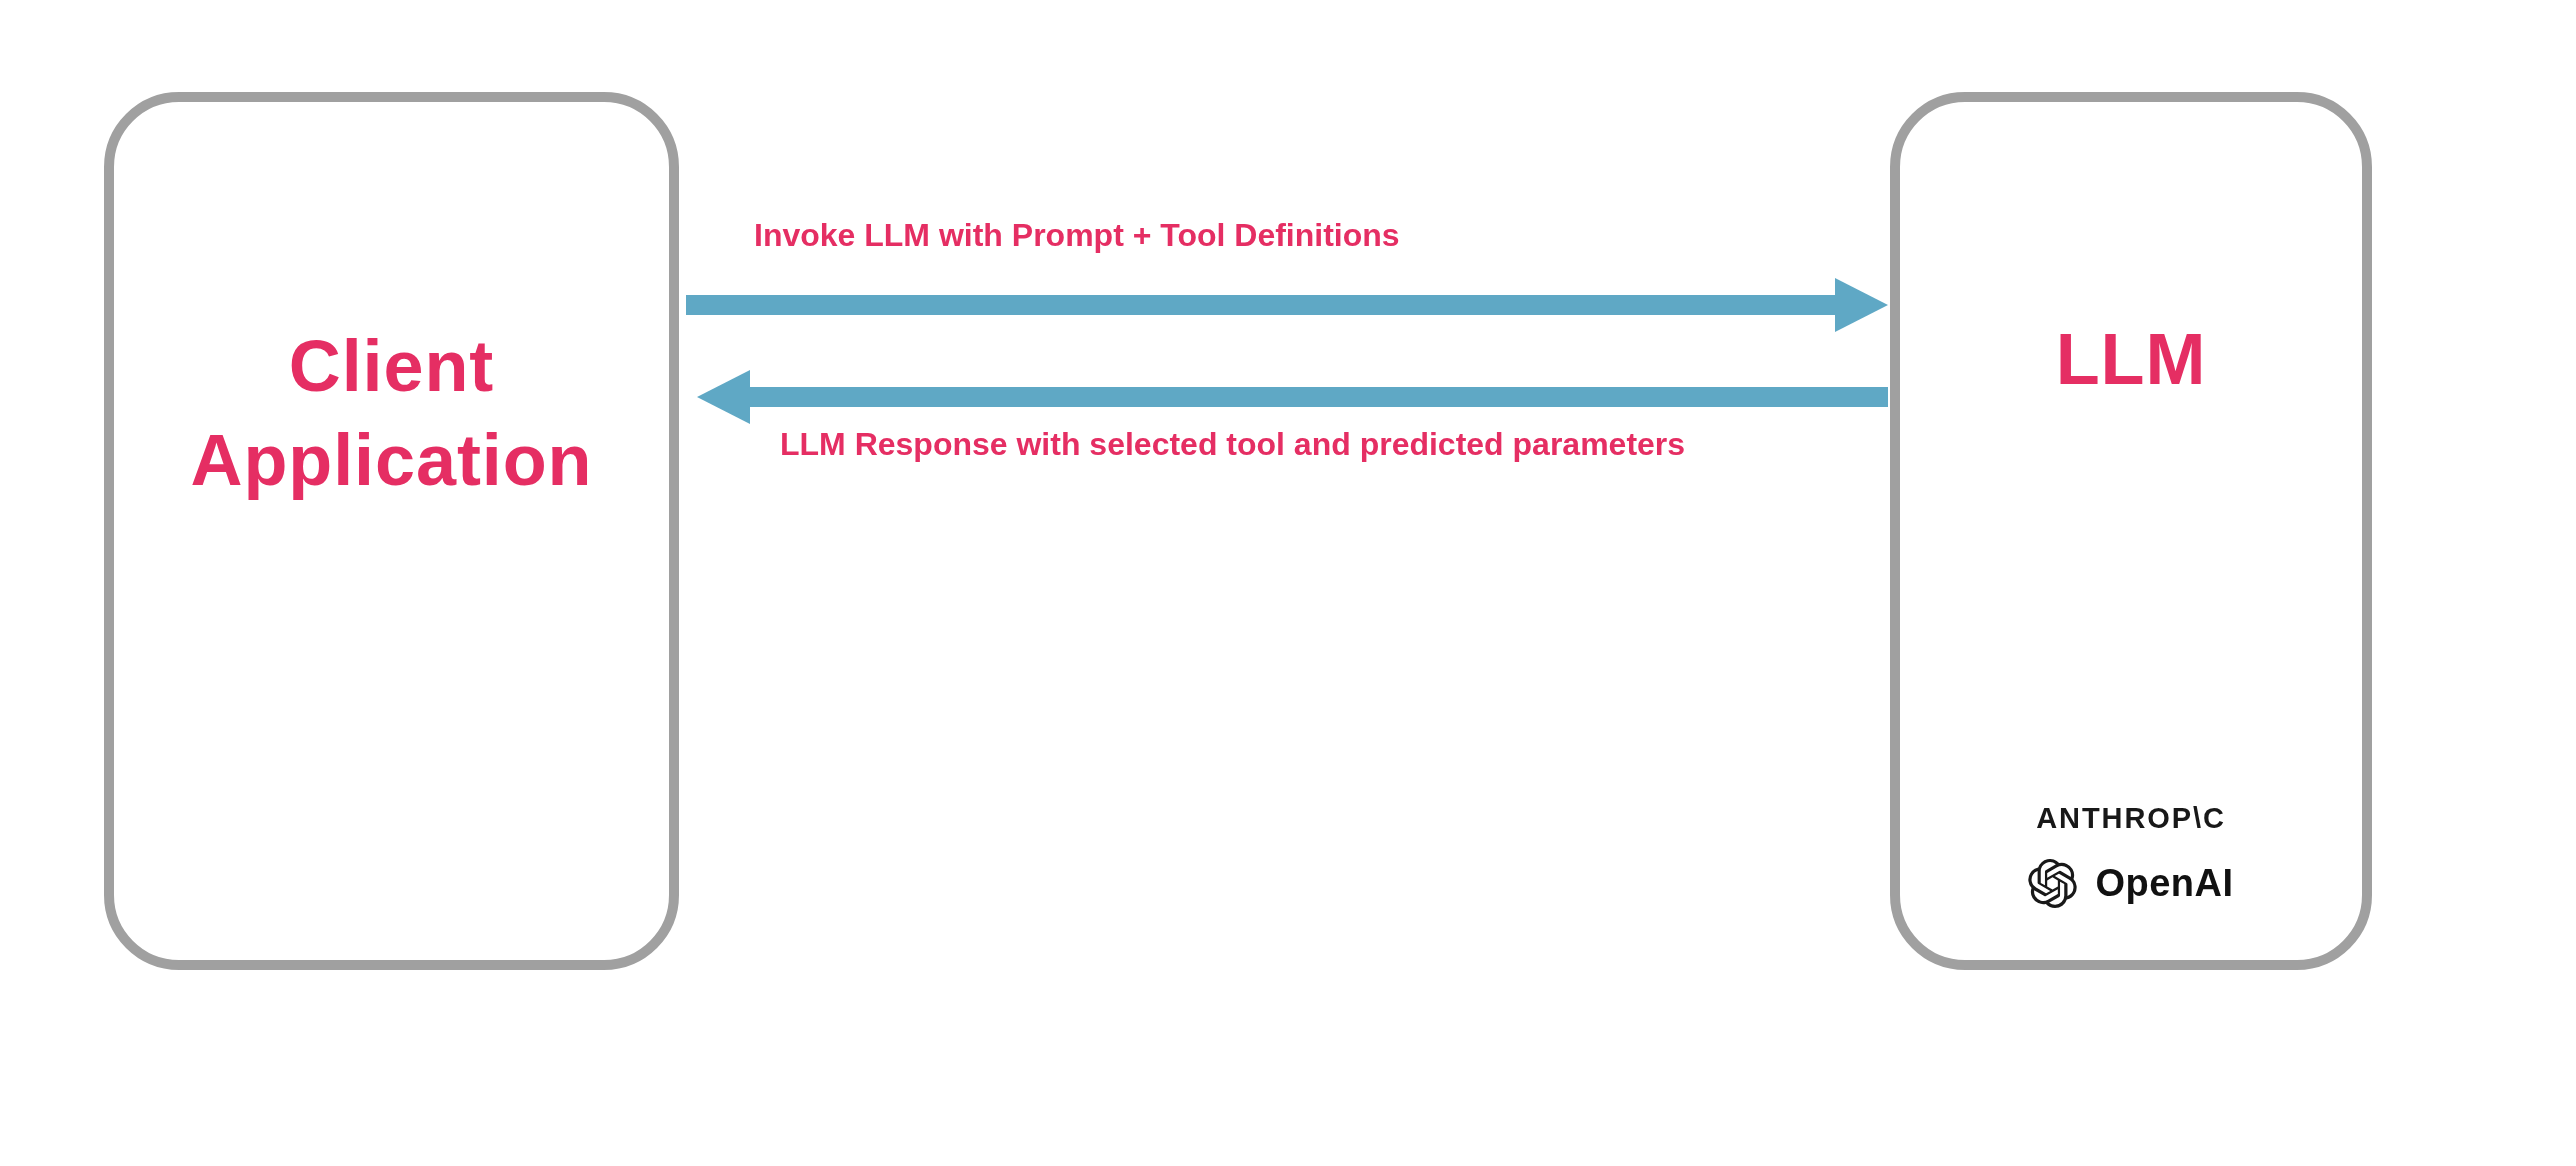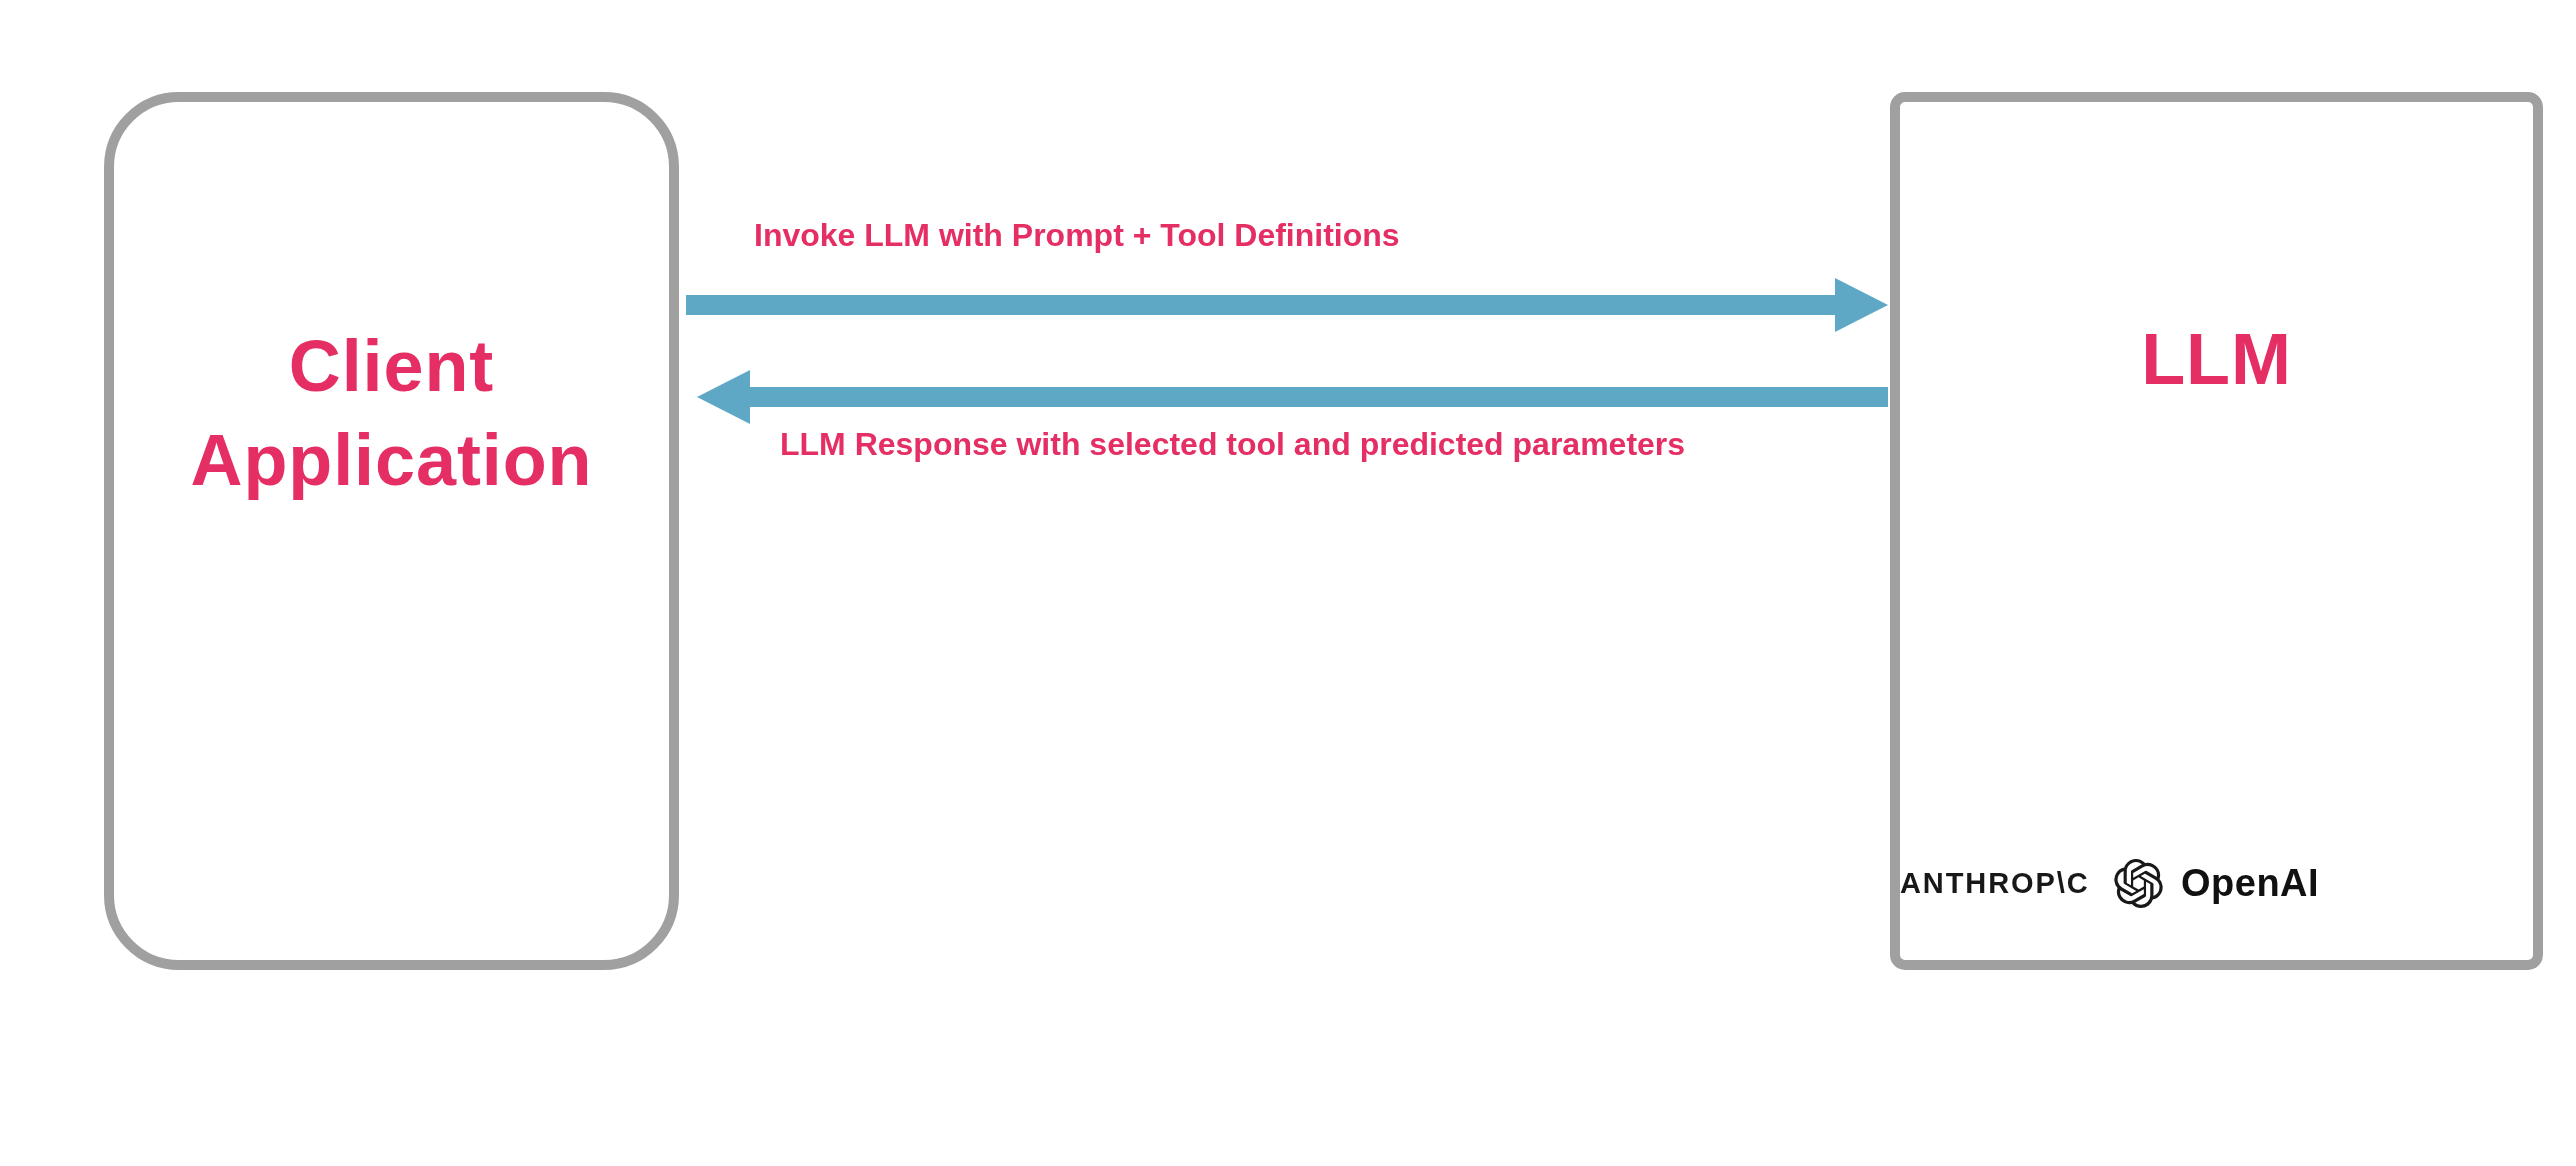--- a/index.html
+++ b/index.html
@@ -25,42 +25,42 @@
     background: #ffffff;
     border: 10.4px solid #a0a0a0;
     border-radius: 75px;
   }
   .client-box {
     left: 104px; top: 92px;
     width: 575px; height: 878px;
   }
   .provider-box {
     left: 1890px; top: 92px;
-    width: 653px; height: 878px; border-radius: 15px;
+    width: 482px; height: 878px;
   }
   .box-title {
     position: absolute;
     left: 0; width: 100%;
     text-align: center;
     color: #e52e63;
     font-weight: bold;
     font-size: 72px;
     line-height: 94px;
     letter-spacing: 0.9px;
   }
   .client-box .box-title { top: 217px; }
   .provider-box .box-title { top: 210px; }
 
   
   .logos {
     position: absolute;
     left: 0; bottom: 52px;
     width: 100%;
     display: flex;
-    flex-direction: row;
+    flex-direction: column;
     align-items: center;
     gap: 24.5px;
   }
   .anthropic-wordmark {
     color: #181818;
     font-weight: bold;
     font-size: 29px;
     letter-spacing: 1.9px;
   }
   .openai-row {

